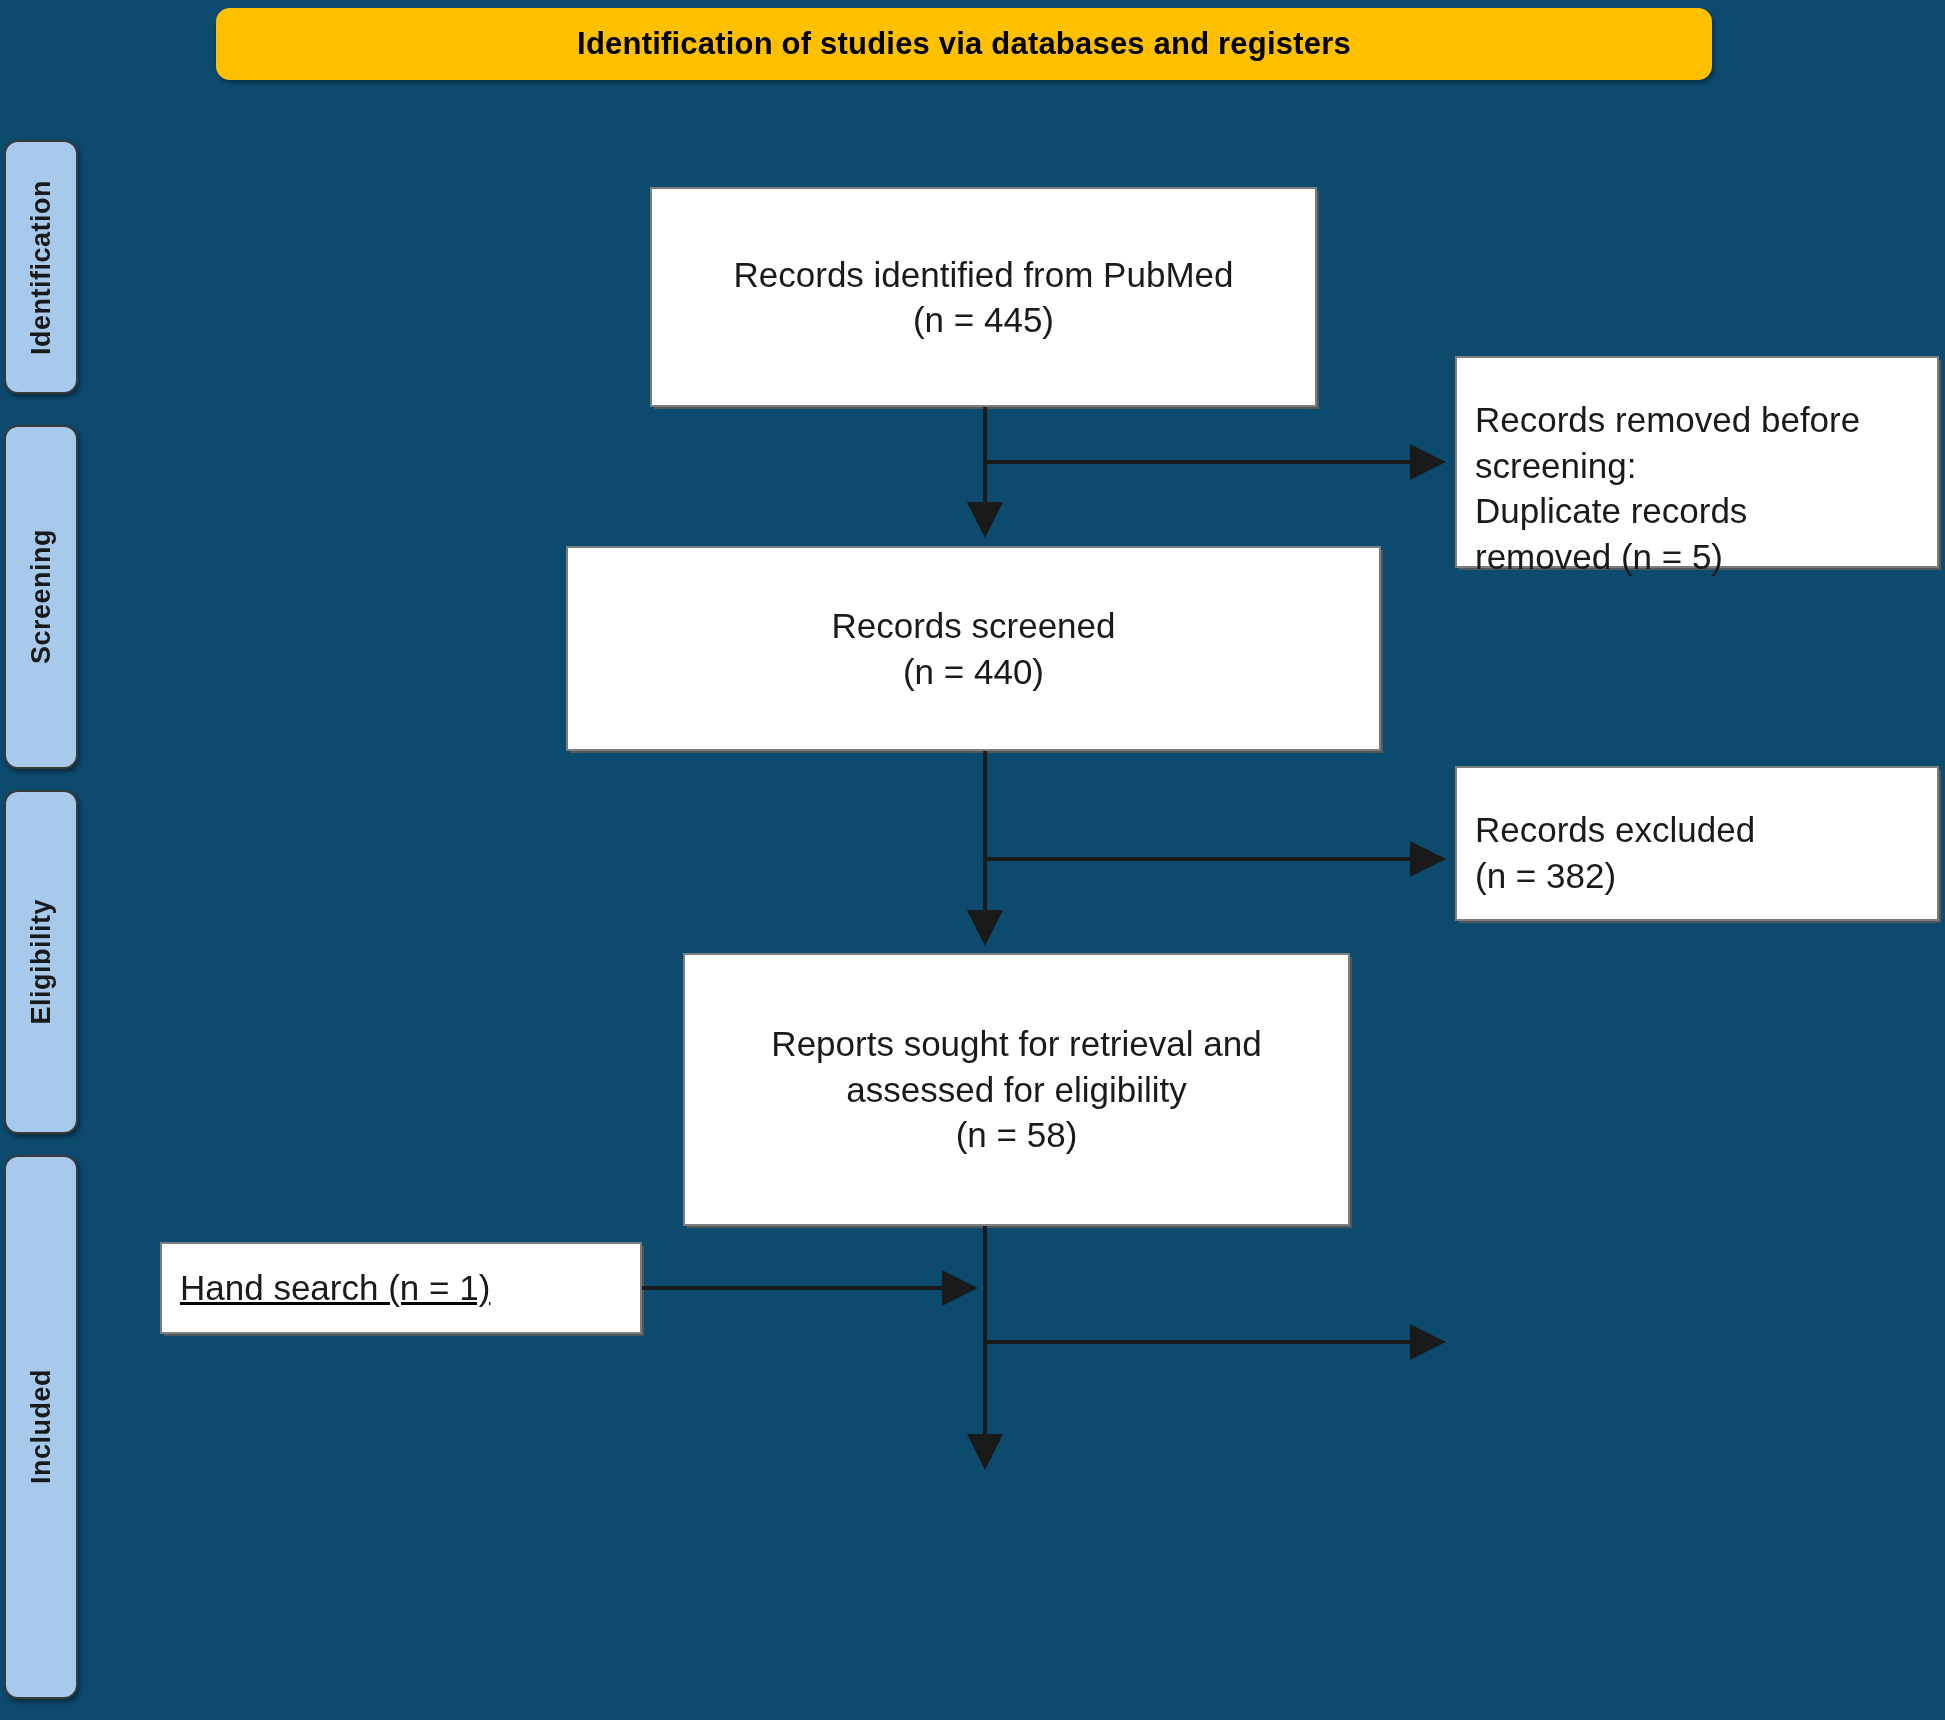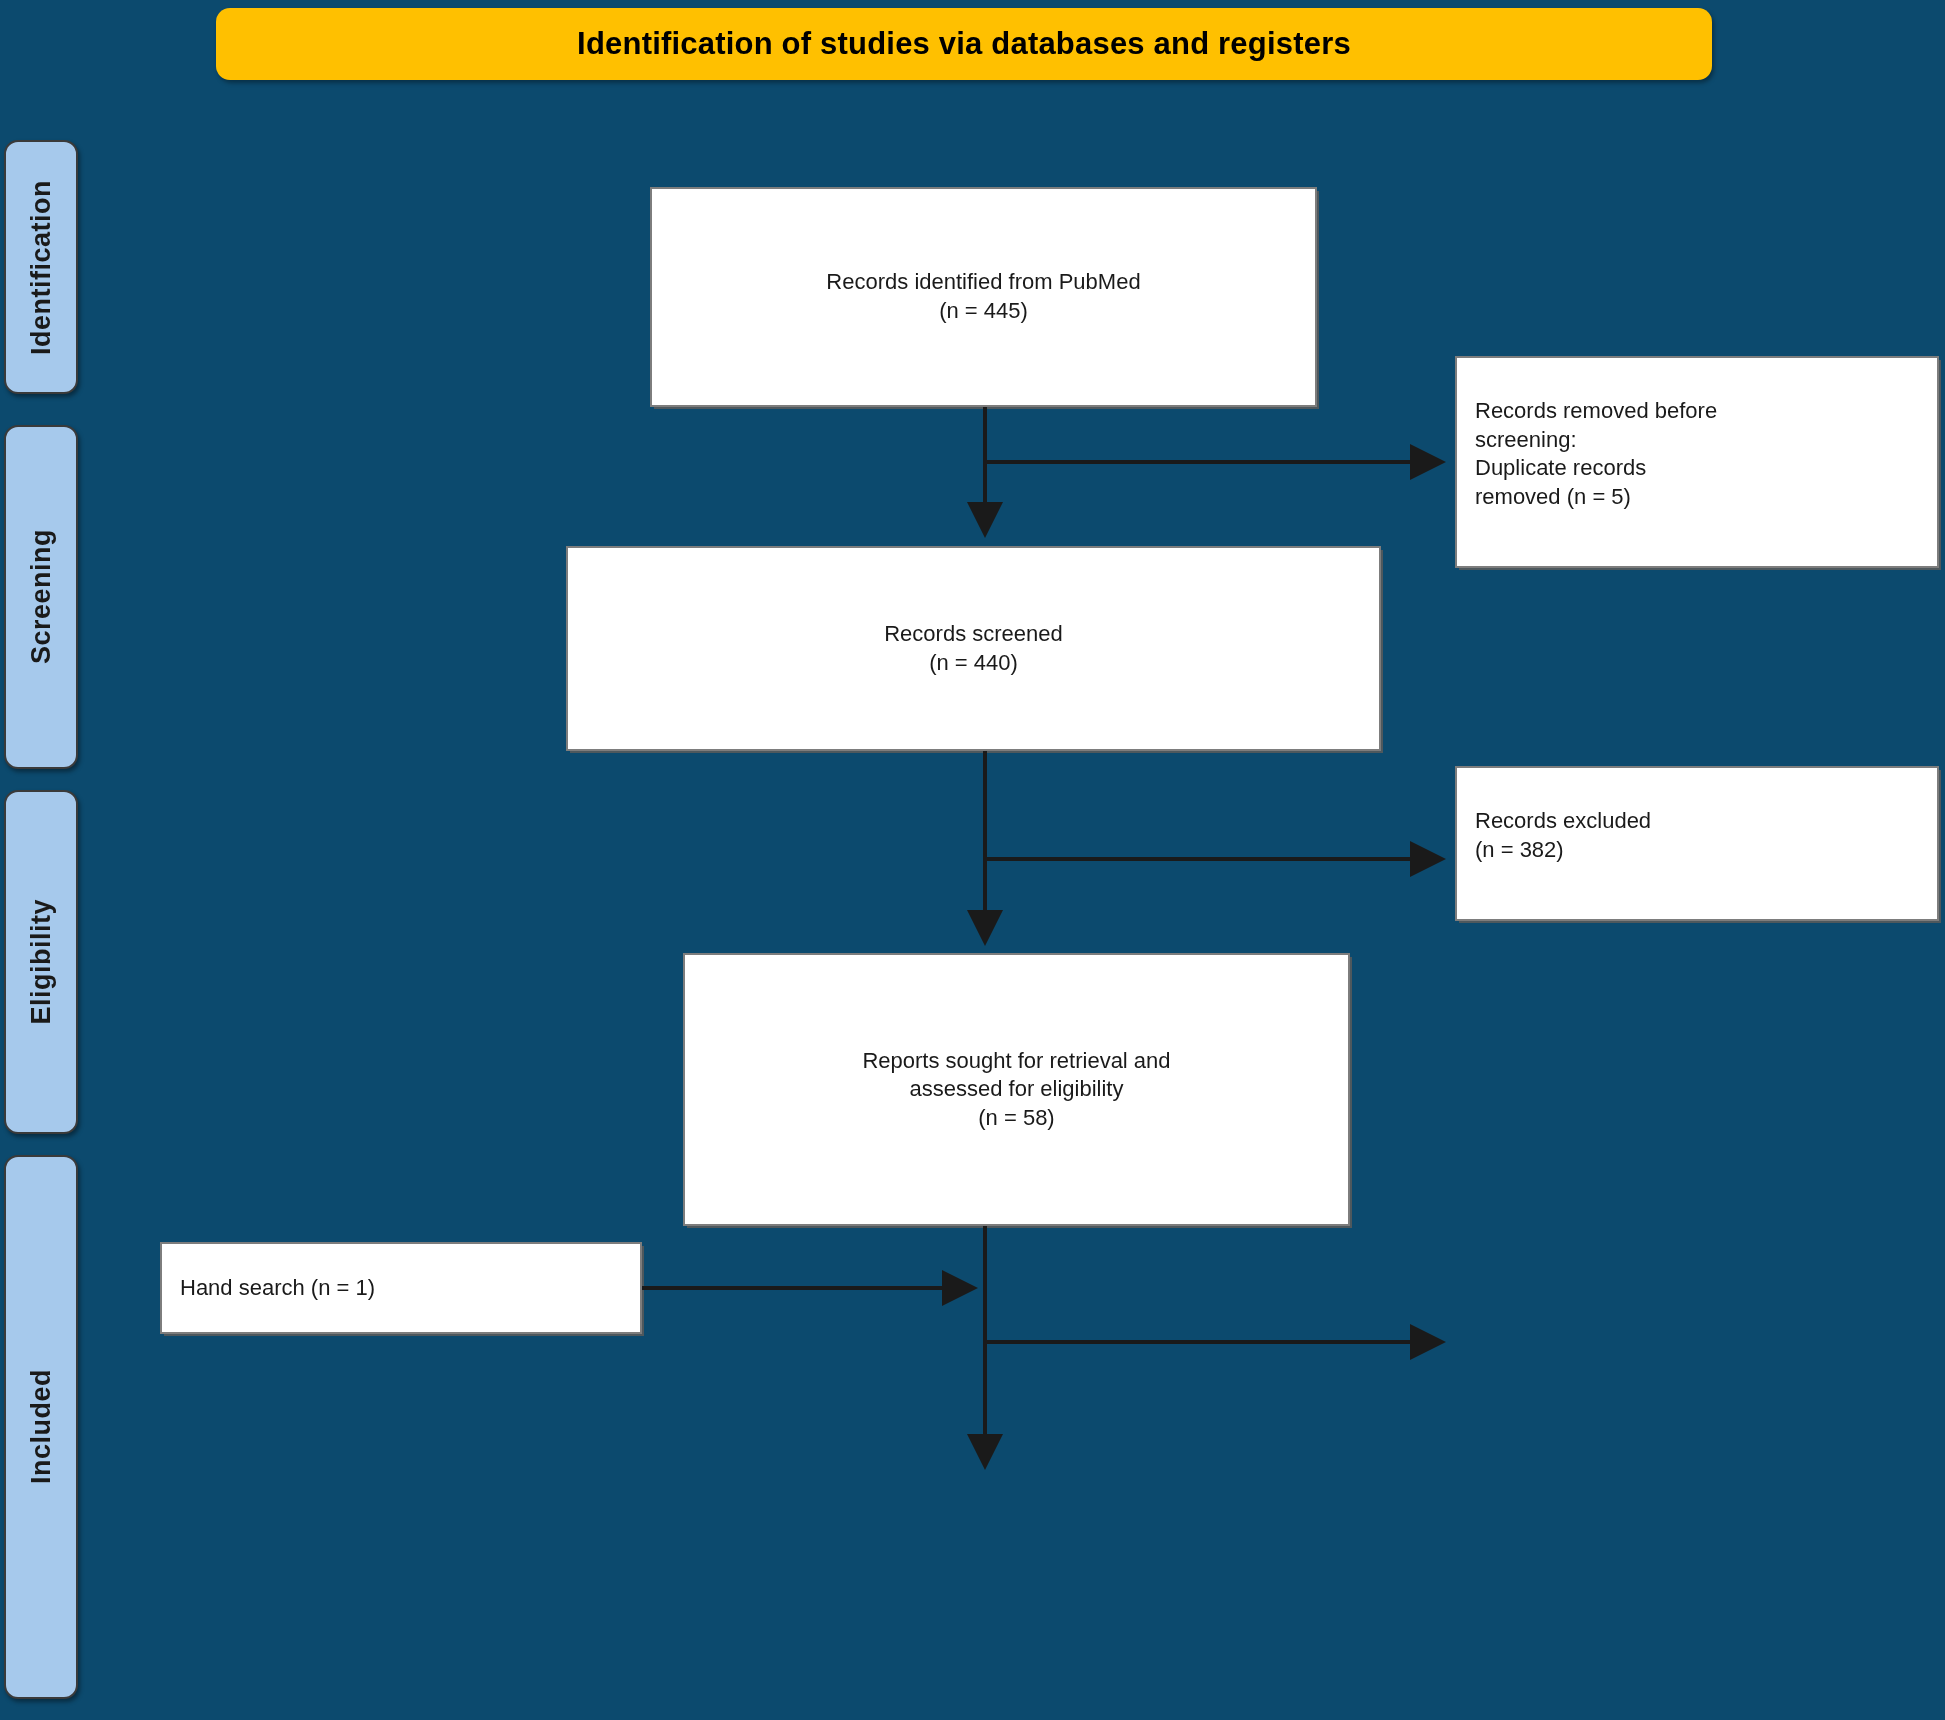--- a/index.html
+++ b/index.html
@@ -78,21 +78,21 @@
     text-align: center;
   }
   .box.lefty {
     justify-content: flex-start;
     text-align: left;
   }
   .box.topalign {
     align-items: flex-start;
   }
   .box-text {
-    font-size: 22px;
+    font-size: 35px;
     line-height: 1.30;
     color: #1a1a1a;
     white-space: pre-line;
     padding: 0 18px;
   }
   .box-text.pad-top {
     padding-top: 39px;
   }
 
   
@@ -148,21 +148,21 @@
      (n = 382)</div>
   </div>
 
   <div class="box center" style="left:683px; top:953px; width:667px; height:273px;">
     <div class="box-text">Reports sought for retrieval and
 assessed for eligibility
 (n = 58)</div>
   </div>
 
 
-  <div class="box lefty" style="left:160px; top:1242px; width:482px; height:92px;">
+  <div class="box lefty" style="left:160px; top:1242px; width:482px; height:92px;text-decoration:underline;">
     <div class="box-text">Hand search (n = 1)</div>
   </div>
 
 
   <svg id="wires" viewBox="0 0 1945 1720" xmlns="http://www.w3.org/2000/svg">
     <defs>
       <marker id="ah" markerWidth="9" markerHeight="9" refX="7.5" refY="4.5" orient="auto" markerUnits="strokeWidth">
         <path d="M0,0 L9,4.5 L0,9 z" fill="#1a1a1a"></path>
       </marker>
     </defs>

